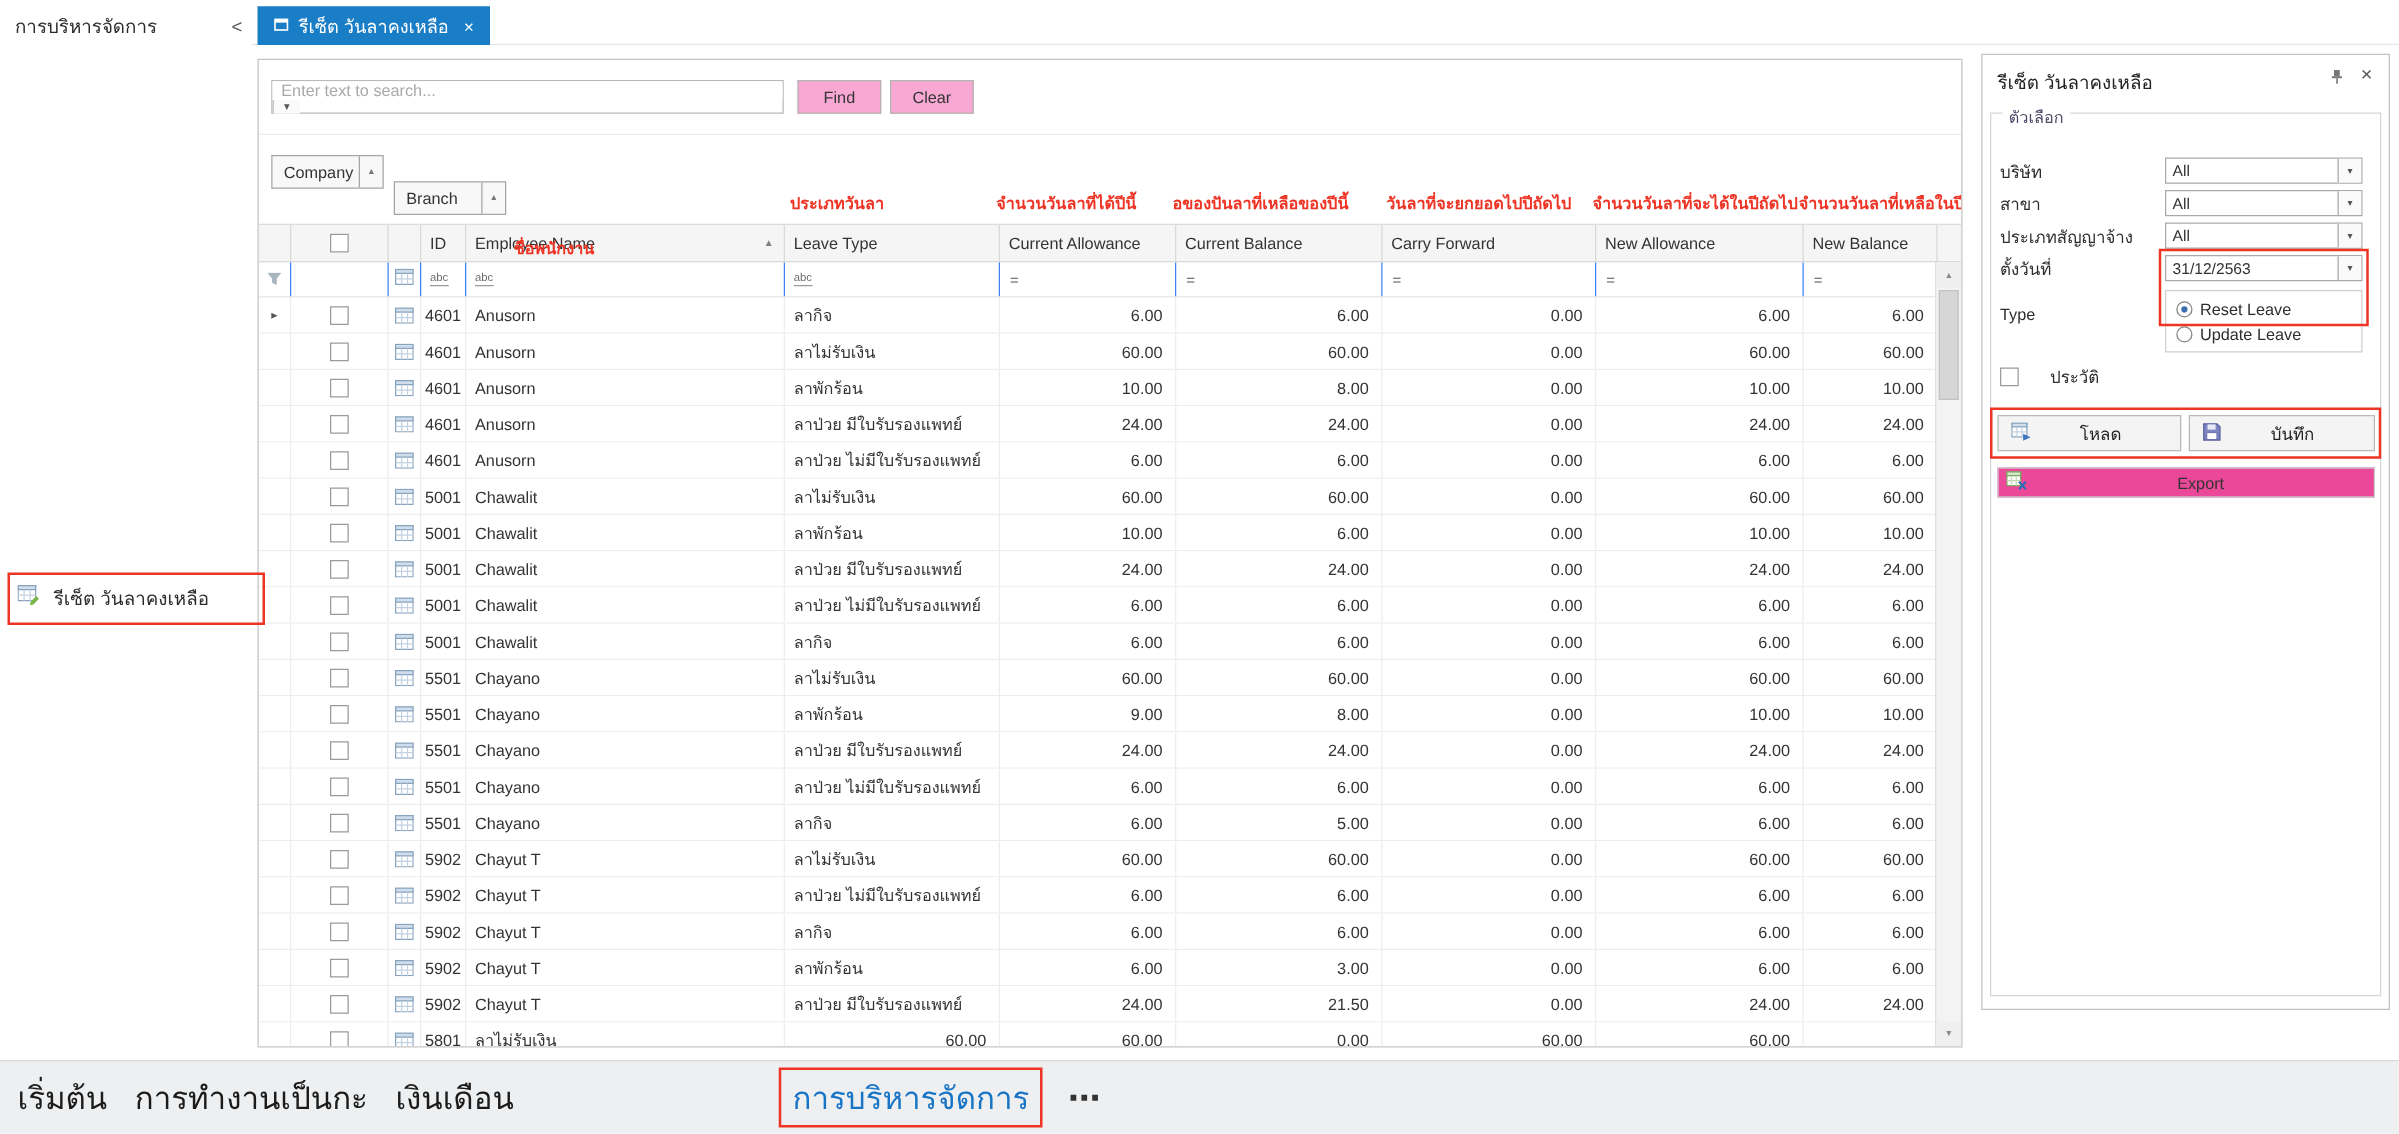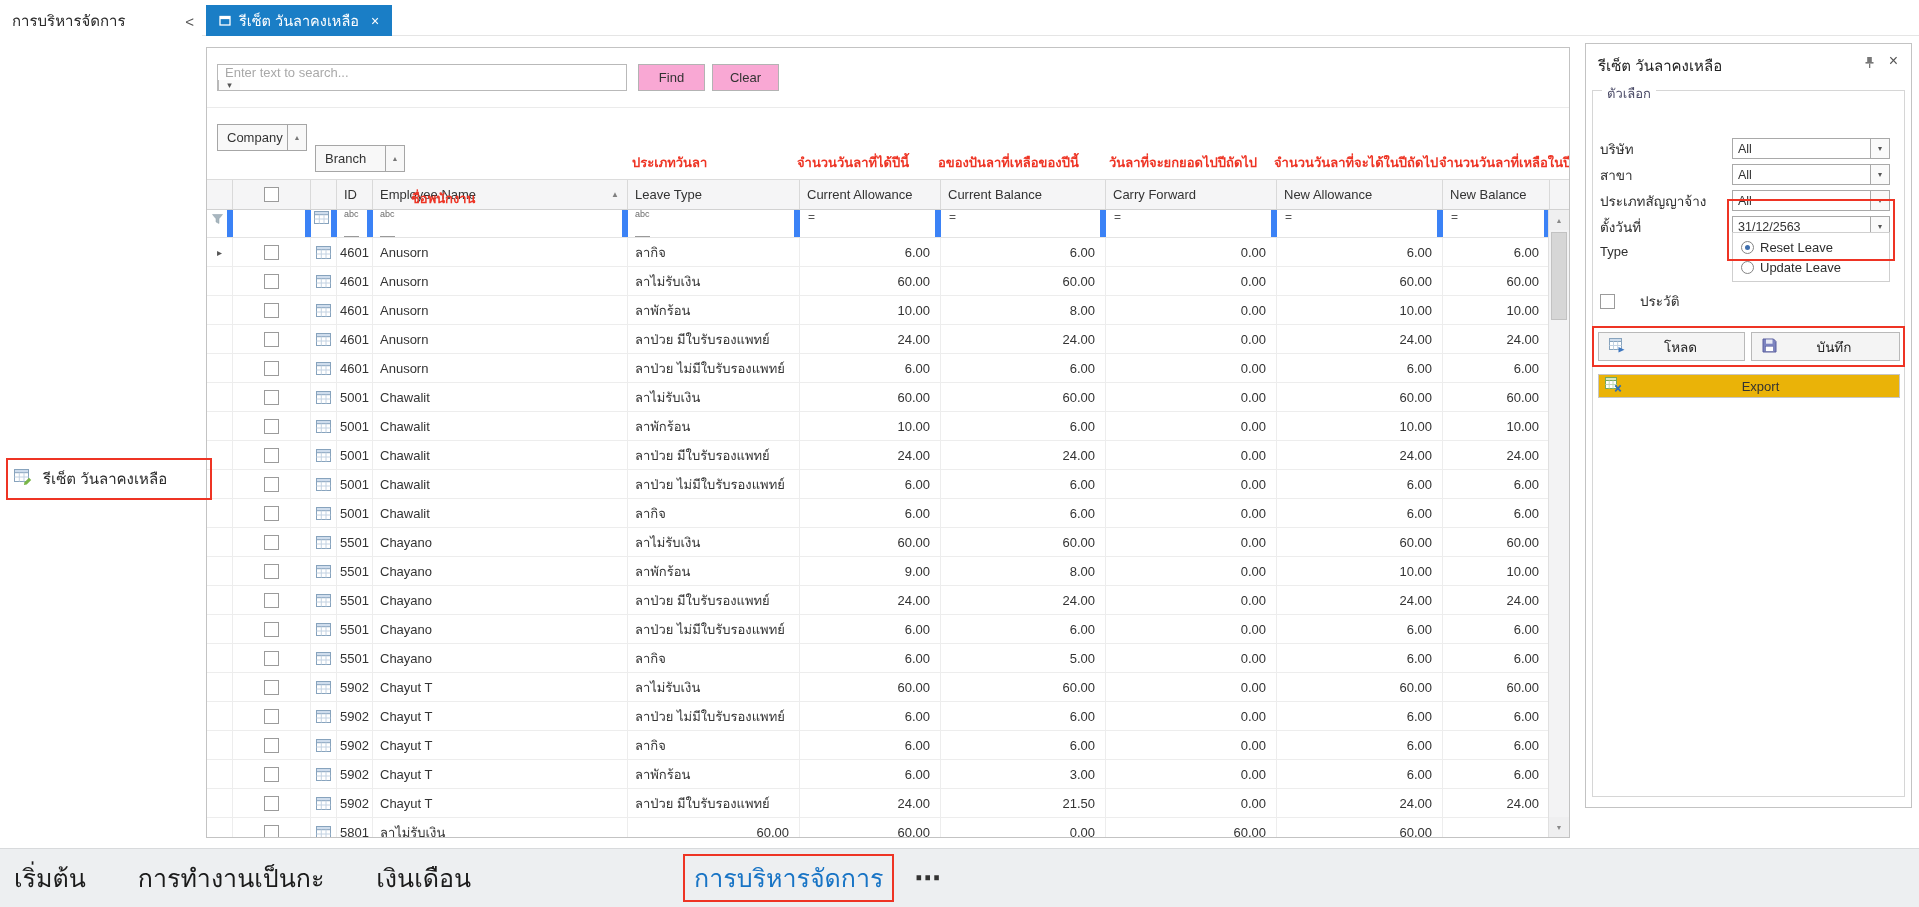--- a/index.html
+++ b/index.html
@@ -50,21 +50,21 @@
   .grid-cols { display:grid; grid-template-columns:26px 78px 26px 36px 255px 172px 141px 165px 171px 166px 107px; }
   .header-row { position:absolute; left:0; right:0; top:131px; height:31px; background:#f5f5f6;
     border-top:1px solid #dcdcdc; border-bottom:1px solid #d2d2d2; }
   .hc { display:flex; align-items:center; padding-left:7px; font-size:13px; color:#333;
     border-right:1px solid #d9d9d9; white-space:nowrap; overflow:hidden; }
   .hc.ctr { justify-content:center; padding-left:0; }
   .sort-arrow { margin-left:auto; margin-right:8px; font-size:8px; color:#808080; }
 
   .filter-row { position:absolute; left:0; right:0; top:162px; height:28px; background:#fff;
     border-bottom:1px solid #e4e4e4; }
-  .fc { display:flex; border-right:6px solid #3b82f6; overflow:hidden; }
+  .fc { display:flex; align-items:center; border-right:1px solid #3b82f6; overflow:hidden; }
   .fc.ctr { justify-content:center; }
   .abc { font-size:9px; color:#6b6b6b; border-bottom:1px solid #9a9a9a; line-height:1.1; margin-left:7px; }
   .eq { color:#555; font-size:12px; margin-left:8px; }
 
   .grid-body { position:absolute; left:0; top:190px; width:1343px; bottom:0; overflow:hidden; }
   .row { height:29px; border-bottom:1px solid #ededed; background:#fff; }
   .c { display:flex; align-items:center; font-size:13px; color:#333;
     border-right:1px solid #ededed; white-space:nowrap; overflow:hidden; }
   .c.ind { justify-content:center; color:#555; font-size:10px; }
   .c.chk, .c.ico { justify-content:center; }
@@ -84,21 +84,21 @@
   
   .right-panel { position:absolute; left:1585px; top:43px; width:327px; height:765px;
     border:1px solid #c3c3c3; background:#fff; }
   .panel-title { position:absolute; left:12px; top:10px; font-size:15px; color:#222; }
   .pin-btn { position:absolute; right:36px; top:11px; cursor:default; }
   .panel-close { position:absolute; right:13px; top:8px; font-size:16px; color:#555; cursor:default; }
   .options-box { position:absolute; left:6px; top:46px; width:313px; bottom:10px; border:1px solid #d6d6d6; }
   .options-legend { position:absolute; left:16px; top:39px; background:#fff; padding:0 5px;
     font-size:13px; color:#4a4a66; z-index:2; }
   .panel-fields { position:absolute; left:14px; top:82px; width:290px; display:flex;
-    flex-direction:column; gap:5px; z-index:2;margin-top:12px; }
+    flex-direction:column; gap:5px; z-index:2; }
   .field-row { display:flex; align-items:center; height:21px; }
   .flabel { flex:1; font-size:13.5px; color:#2e2e2e; }
   .combo { width:158px; height:21px; border:1px solid #a9a9a9; background:#fff; display:flex; align-items:center; }
   .cval { flex:1; padding-left:5px; font-size:12.5px; color:#333; }
   .cbtn { width:19px; height:100%; border-left:1px solid #a9a9a9; background:#fafafa;
     display:flex; align-items:center; justify-content:center; font-size:8px; color:#555; }
   .type-label { position:absolute; left:14px; top:200px; font-size:13px; color:#2e2e2e; z-index:2; }
   .radio-group { position:absolute; left:146px; top:188px; width:158px; height:50px;
     border:1px solid #cfcfcf; background:#fff; display:flex; flex-direction:column;
     justify-content:center; gap:5px; padding-left:8px; z-index:2; }
@@ -109,28 +109,28 @@
     border-radius:50%; background:#3f6fae; }
   .history-row { position:absolute; left:14px; top:246px; display:flex; align-items:center; gap:25px; z-index:2; }
   .history-row .flabel2 { font-size:13.5px; color:#2e2e2e; }
   .panel-btn { position:absolute; top:288px; height:29px; display:flex; align-items:center;
     padding-left:10px; background:#f4f4f4; border:1px solid #b9b9b9; font-size:13.5px; color:#222;
     font-family:inherit; z-index:2; }
   .panel-btn .lbl { flex:1; text-align:center; padding-right:8px; }
   .load-btn { left:12px; width:147px; }
   .save-btn { left:165px; width:149px; }
   .export-btn { position:absolute; left:12px; top:330px; width:302px; height:24px; display:flex;
-    align-items:center; padding-left:6px; background:#eab308; border:1px solid #c6c6c6;
+    align-items:center; padding-left:6px; background:#ec4899; border:1px solid #c6c6c6;
     font-family:inherit; z-index:2; }
   .export-btn .lbl { flex:1; text-align:center; font-size:13px; color:#333; }
 
   
   .bottom-bar { position:absolute; left:0; bottom:0; width:100%; height:59px; background:#edeff1;
     border-top:1px solid #d8dadc; display:flex; align-items:center; }
-  .bitems { display:flex; gap:52px; margin-left:14px;text-align:right; }
+  .bitems { display:flex; gap:22px; margin-left:14px;text-align:right; }
   .bitem { font-size:25px; color:#1b1b1b; white-space:nowrap; cursor:default; }
   .active-wrap { margin-left:212px; border:2px solid #ee3424; padding:2px 9px; }
   .bitem.active { color:#1874c5; }
   .overflow { margin-left:20px; font-size:26px; color:#333; font-weight:bold; }
 
   
   .anno { position:absolute; border:2px solid #ee3424; pointer-events:none; z-index:50; }
 </style>
 </head>
 <body>

